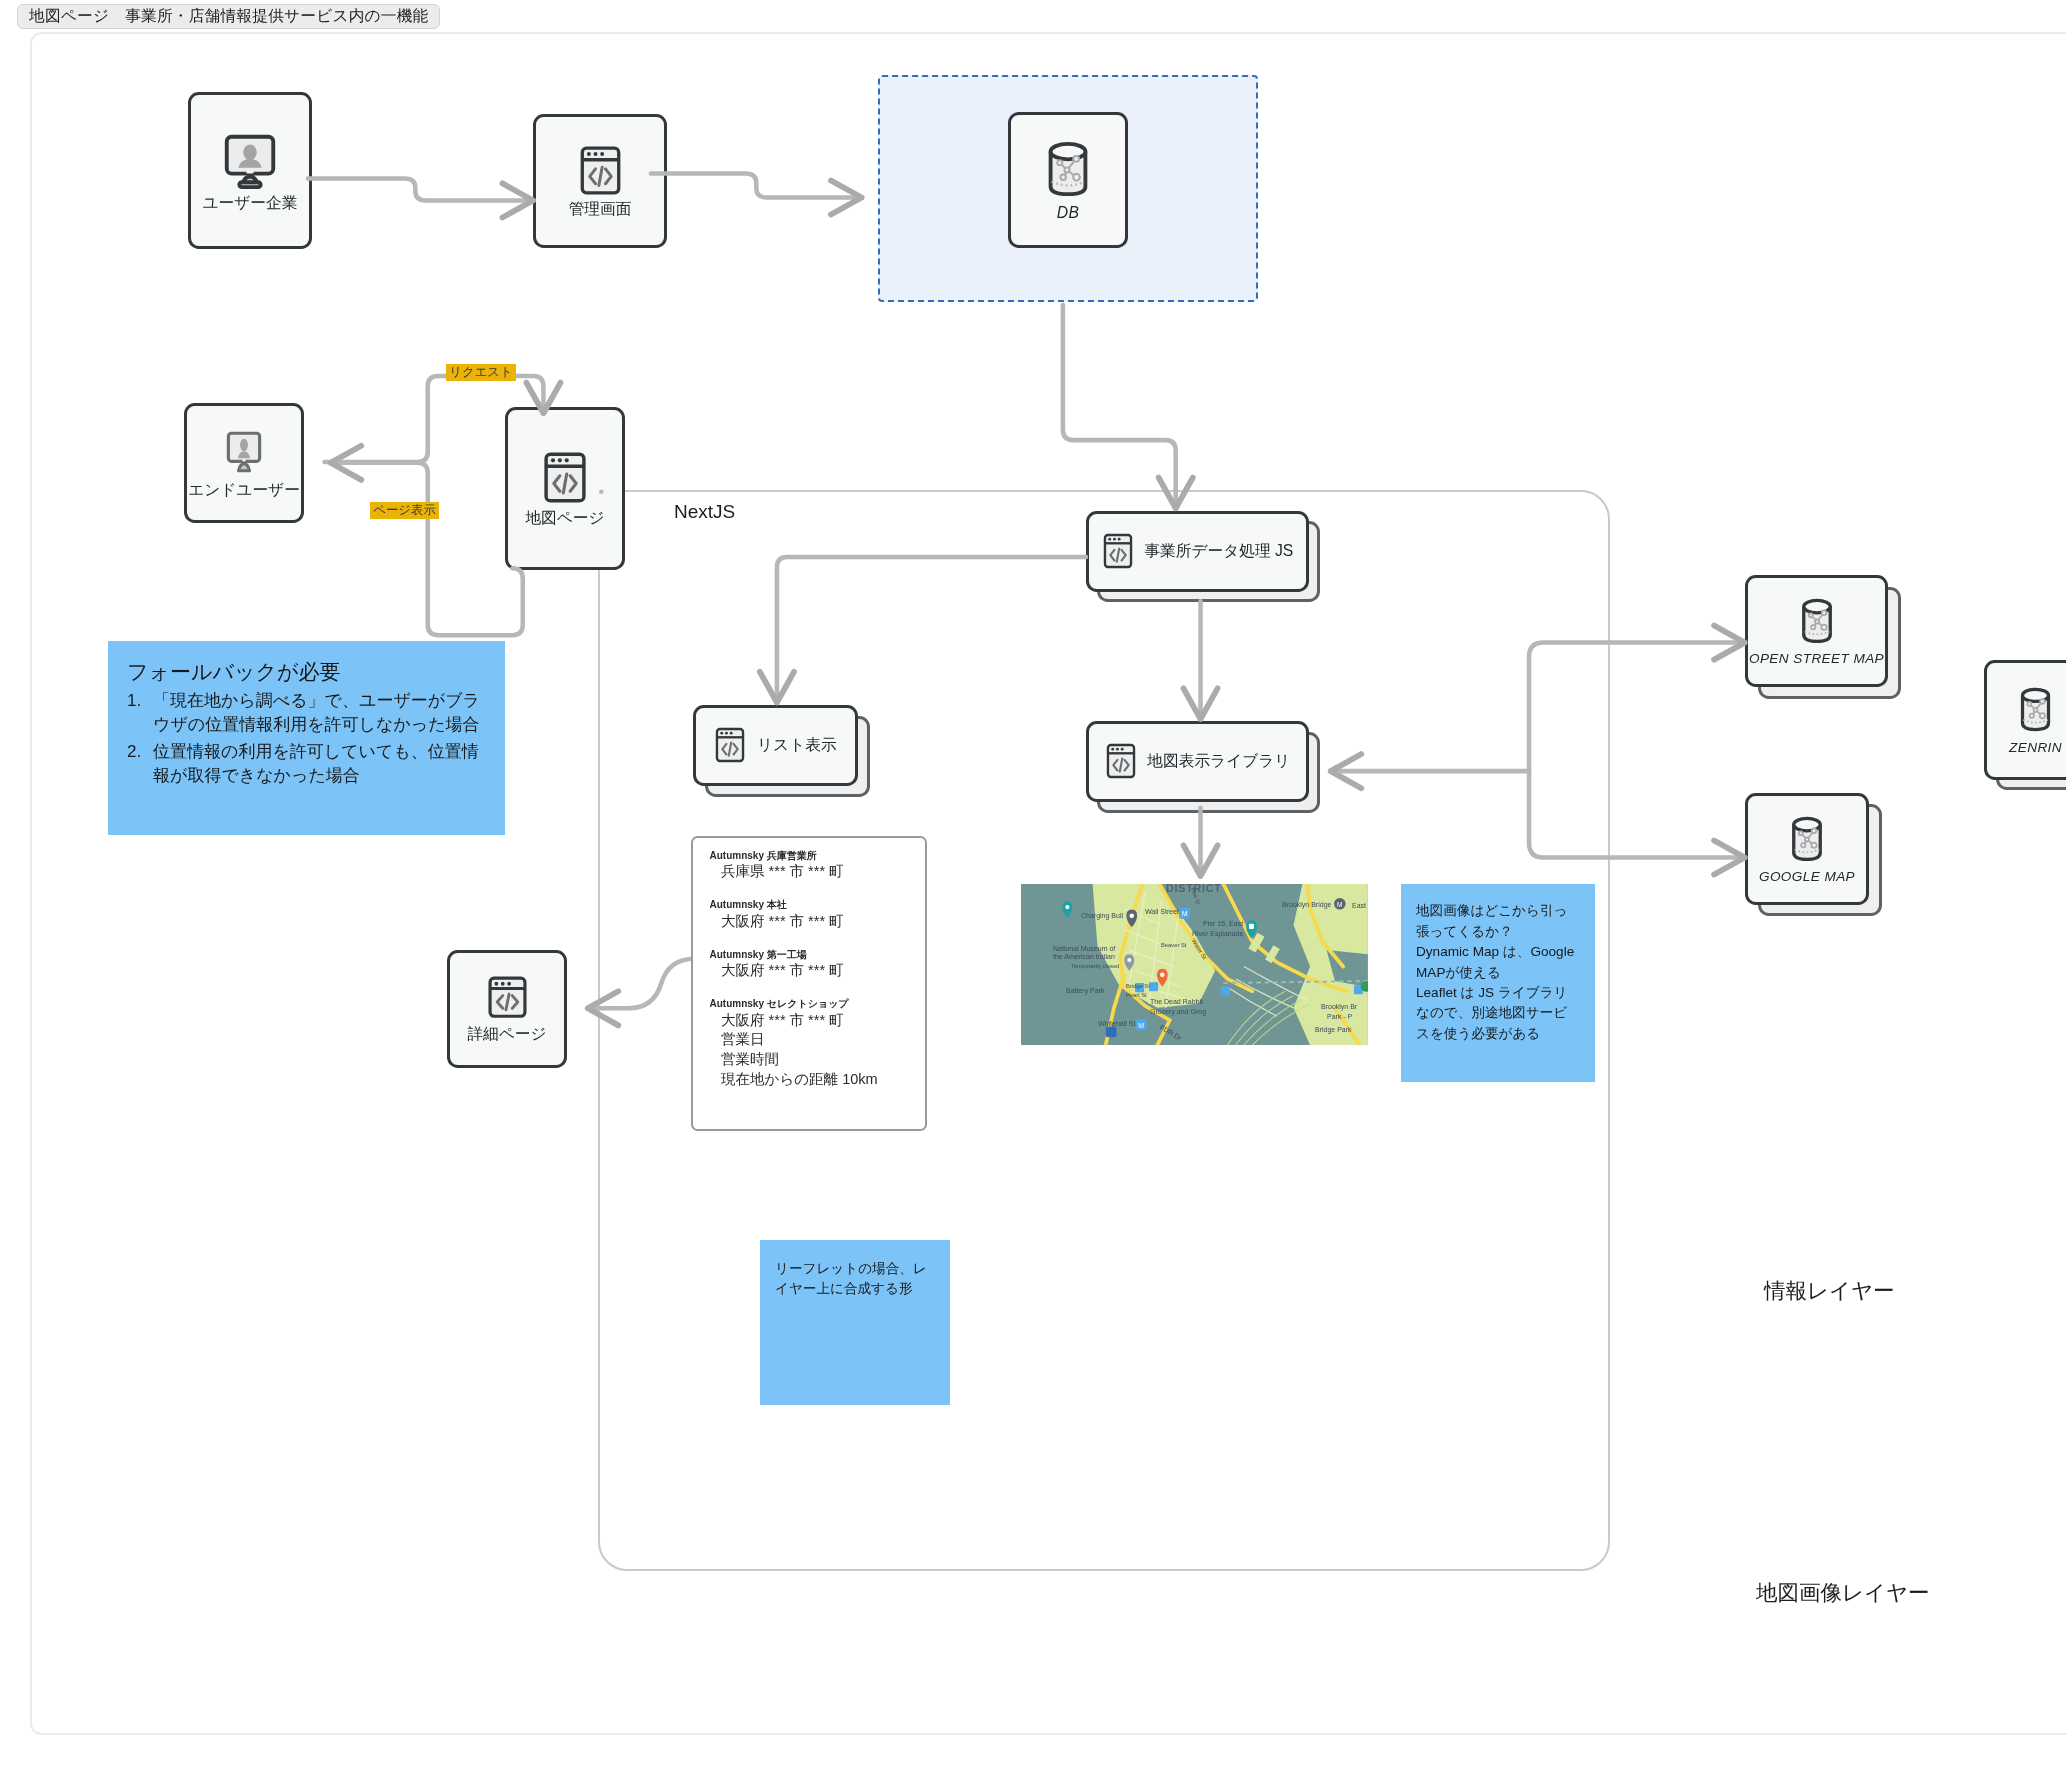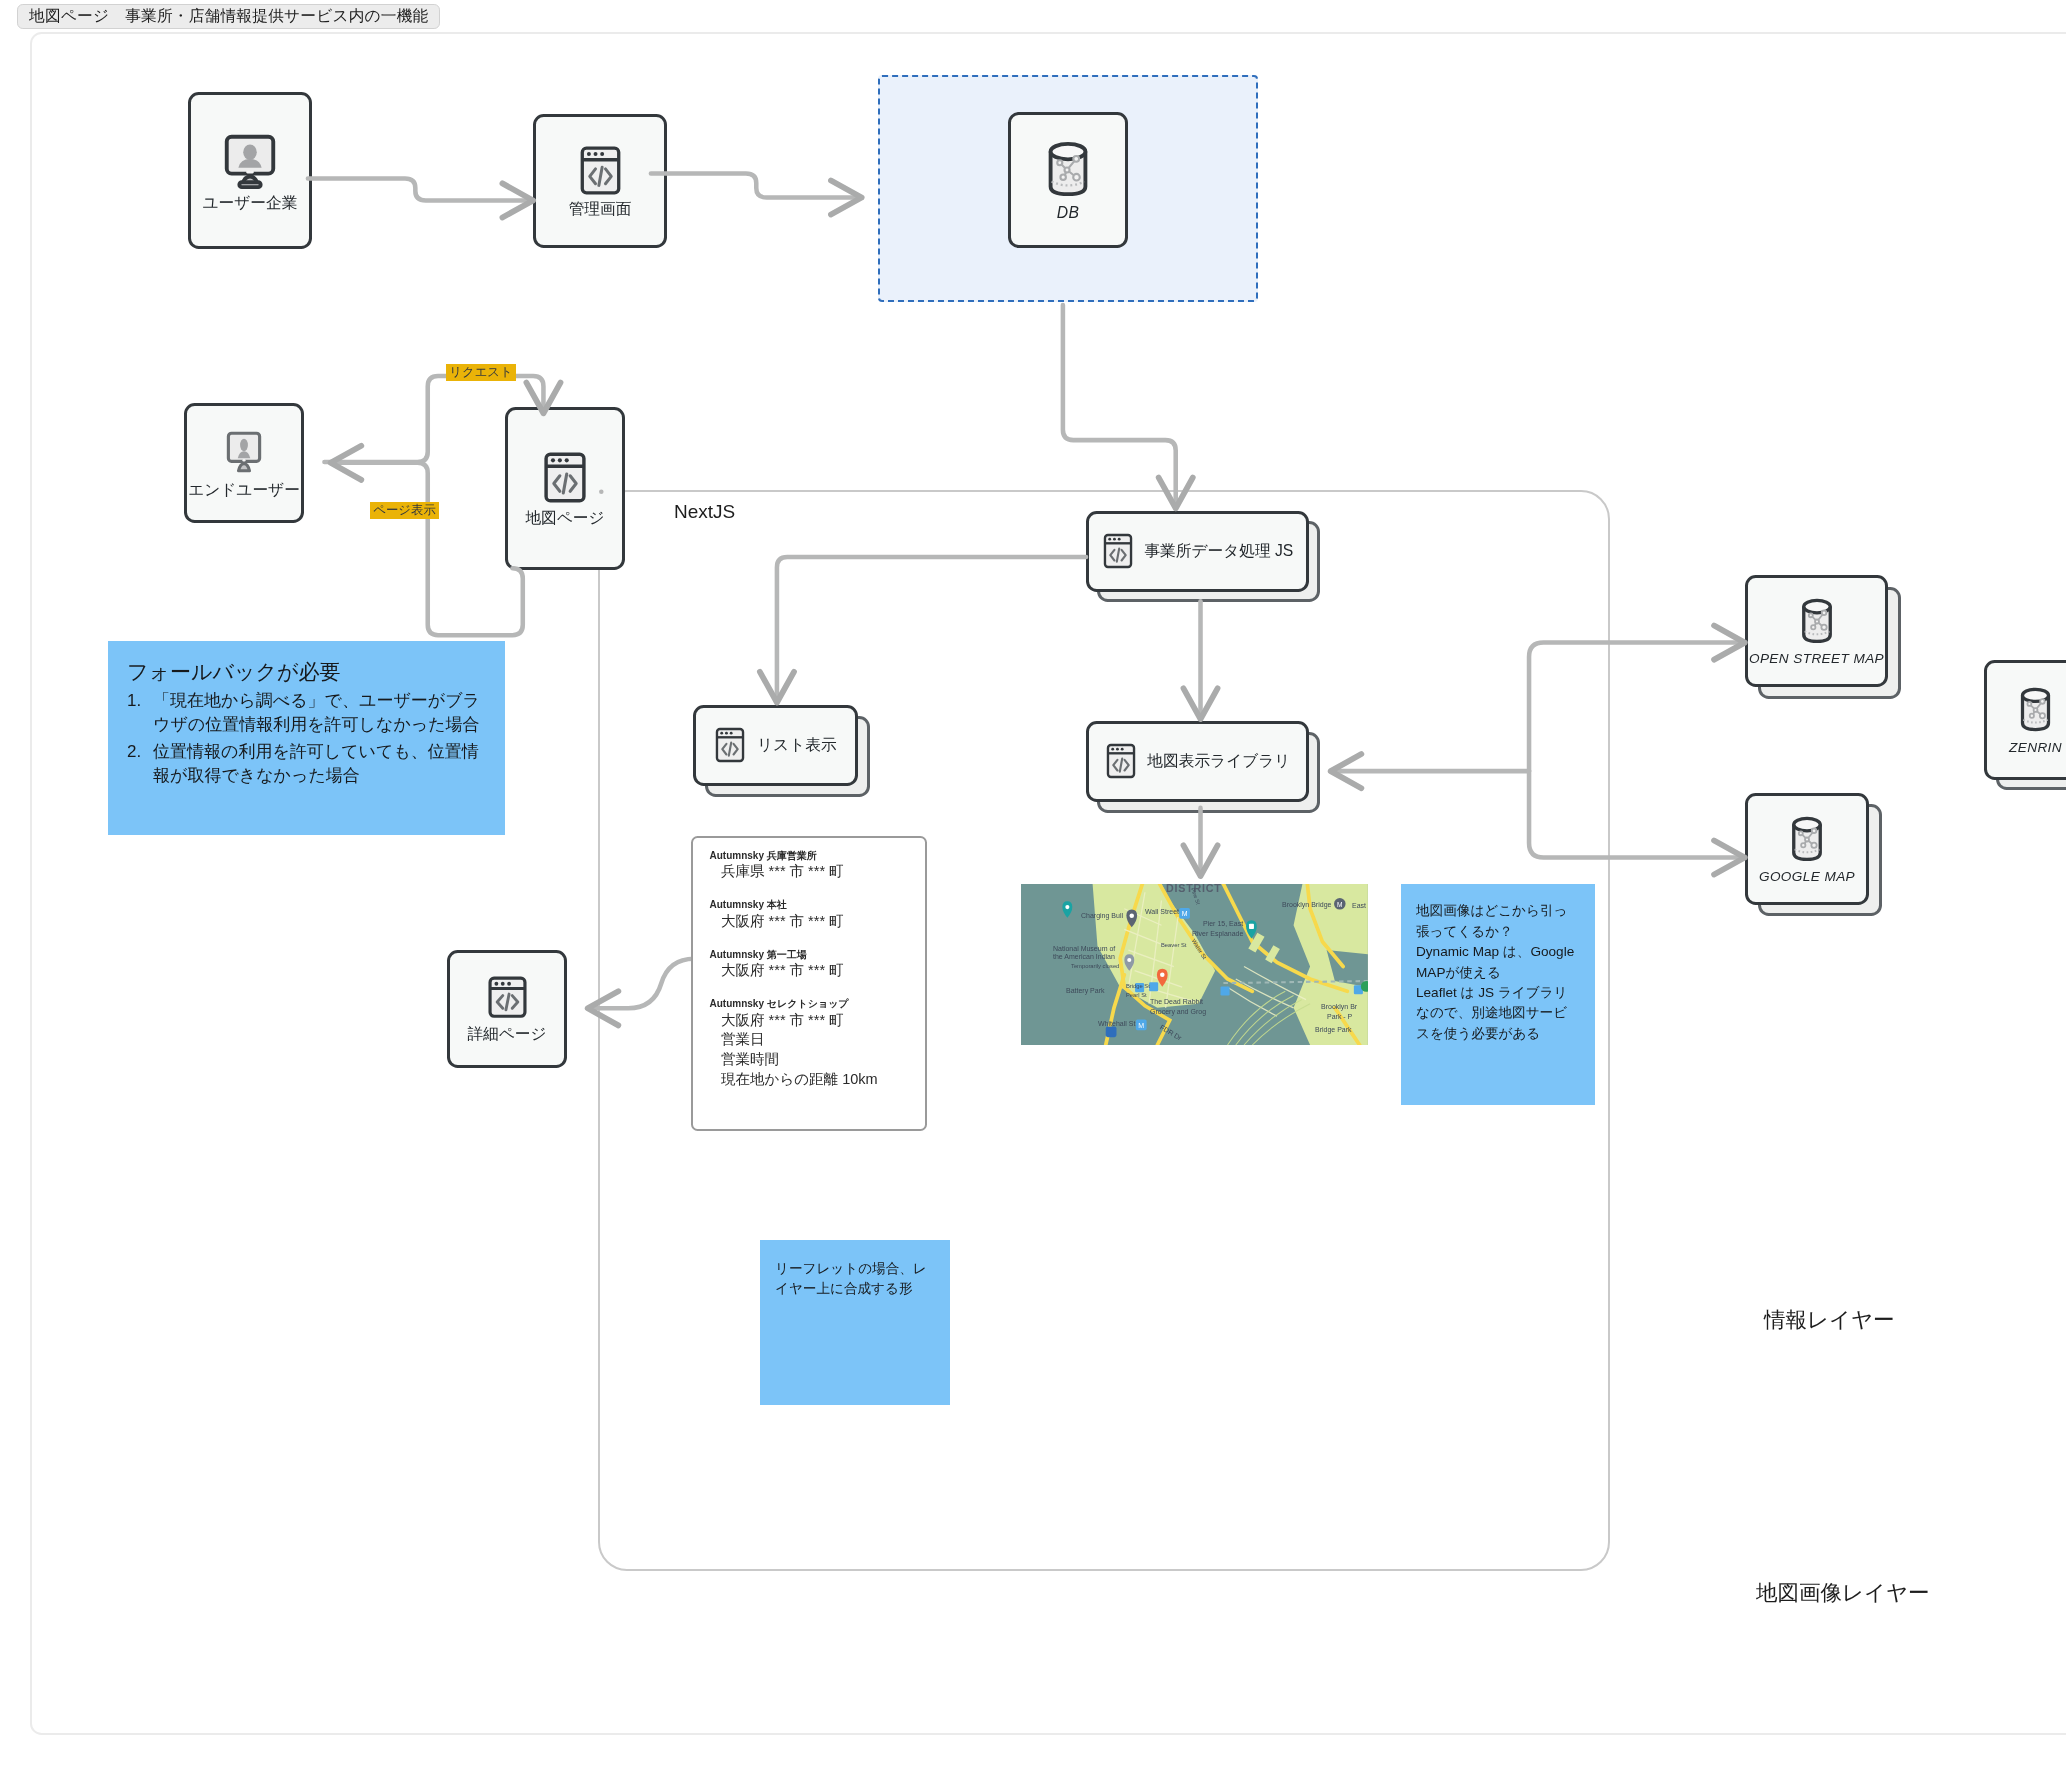--- a/index.html
+++ b/index.html
@@ -573,21 +573,21 @@
     <div class="map-label" style="left:77px; top:136px;">Whitehall St</div>
     <div class="map-label" style="left:138px; top:145px; transform:rotate(30deg);">FDR Dr</div>
     <div class="map-label" style="left:300px; top:119px;">Brooklyn Br</div>
     <div class="map-label" style="left:306px; top:129px;">Park - P</div>
     
     <div class="map-label" style="left:294px; top:142px;">Bridge Park</div>
     <div class="map-label" style="left:166px; top:9px; font-size:5.4px; transform:rotate(70deg);">Pine St</div>
   </div>
 
   
-  <div class="note" style="left:1401px; top:884px; width:194px; height:221px; padding:17.4px 14px 0 15px;">
+  <div class="note" style="left:1401px; top:884px; width:194px; height:198px; padding:17.4px 14px 0 15px;">
     <div class="note-body" style="font-size:13.6px; line-height:1.5;">地図画像はどこから引っ張ってくるか？
 Dynamic Map は、Google MAPが使える
 Leaflet は JS ライブラリなので、別途地図サービスを使う必要がある</div>
   </div>
 
   
   <div class="note" style="left:760px; top:1240px; width:190px; height:165px; padding:19px 15px 0 15px;">
     <div class="note-body" style="font-size:13.6px; line-height:1.5;">リーフレットの場合、レイヤー上に合成する形</div>
   </div>
 
@@ -640,17 +640,17 @@
       <path d="M3038 3106 Q3160 3112 3280 3122 Q3330 3126 3372 3138"></path>
     </g>
 
     <g fill="none" stroke="#18a558" stroke-width="26" stroke-linecap="round">
       <path d="M3672 2960 Q3780 2880 3900 2870 Q4030 2862 4110 2900 Q4180 2936 4150 3010 Q4120 3080 4040 3080 Q3960 3080 3948 3010 Q3938 2944 4020 2906 Q4120 2862 4230 2878 Q4320 2892 4360 2930"></path>
       <path d="M3700 3470 Q3820 3540 3950 3560 Q4080 3580 4160 3556 Q4240 3530 4216 3462 Q4192 3396 4110 3398 Q4026 3400 4012 3470 Q4000 3536 4080 3580 Q4180 3630 4300 3640 Q4420 3650 4500 3620 Q4580 3590 4620 3540"></path>
     </g>
   </svg>
 
   
-  <div class="layer-text" style="left:1764px; top:1305px;">情報レイヤー</div>
+  <div class="layer-text" style="left:1764px; top:1276px;">情報レイヤー</div>
   <div class="layer-text" style="left:1756px; top:1578px;">地図画像レイヤー</div>
 
 </div>
 
 
 </body></html>

